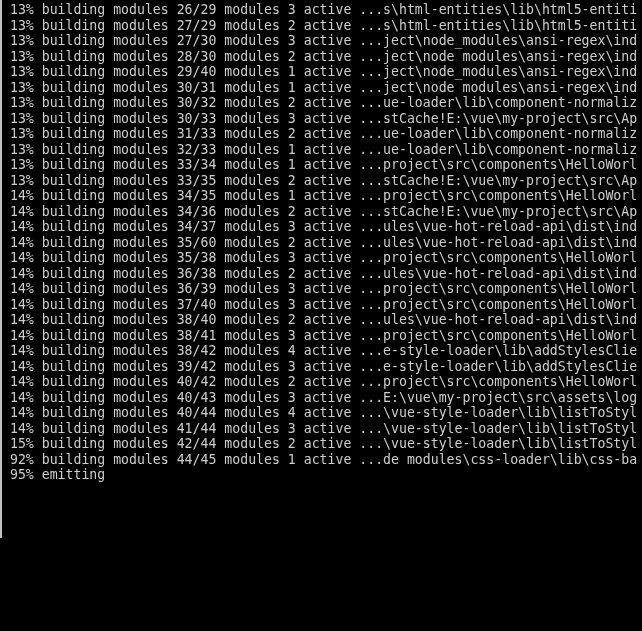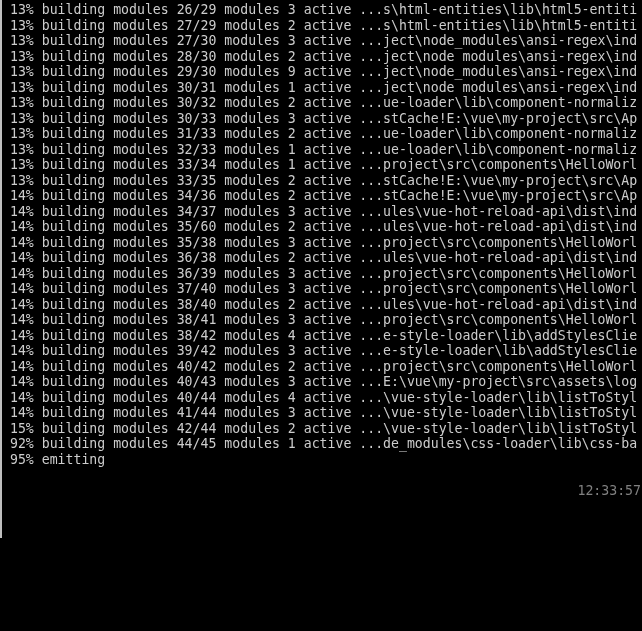--- a/index.html
+++ b/index.html
@@ -92,28 +92,29 @@
 
   <div id="window-left-border"></div>
 
   <div id="screen">
 
     <div id="progress-log">
         <div class="line progress"> 13% building modules 26/29 modules 3 active ...s\html-entities\lib\html5-entiti</div>
         <div class="line progress"> 13% building modules 27/29 modules 2 active ...s\html-entities\lib\html5-entiti</div>
         <div class="line progress"> 13% building modules 27/30 modules 3 active ...ject\node_modules\ansi-regex\ind</div>
         <div class="line progress"> 13% building modules 28/30 modules 2 active ...ject\node_modules\ansi-regex\ind</div>
-        <div class="line progress"> 13% building modules 29/30 modules 9 active ...ject\node_modules\ansi-regex\ind</div>
+        <div class="line progress"> 13% building modules 29/40 modules 1 active ...ject\node_modules\ansi-regex\ind</div>
         <div class="line progress"> 13% building modules 30/31 modules 1 active ...ject\node_modules\ansi-regex\ind</div>
         <div class="line progress"> 13% building modules 30/32 modules 2 active ...ue-loader\lib\component-normaliz</div>
         <div class="line progress"> 13% building modules 30/33 modules 3 active ...stCache!E:\vue\my-project\src\Ap</div>
         <div class="line progress"> 13% building modules 31/33 modules 2 active ...ue-loader\lib\component-normaliz</div>
         <div class="line progress"> 13% building modules 32/33 modules 1 active ...ue-loader\lib\component-normaliz</div>
         <div class="line progress"> 13% building modules 33/34 modules 1 active ...project\src\components\HelloWorl</div>
         <div class="line progress"> 13% building modules 33/35 modules 2 active ...stCache!E:\vue\my-project\src\Ap</div>
+        <div class="line progress"> 14% building modules 34/35 modules 1 active ...project\src\components\HelloWorl</div>
         <div class="line progress"> 14% building modules 34/36 modules 2 active ...stCache!E:\vue\my-project\src\Ap</div>
         <div class="line progress"> 14% building modules 34/37 modules 3 active ...ules\vue-hot-reload-api\dist\ind</div>
         <div class="line progress"> 14% building modules 35/60 modules 2 active ...ules\vue-hot-reload-api\dist\ind</div>
         <div class="line progress"> 14% building modules 35/38 modules 3 active ...project\src\components\HelloWorl</div>
         <div class="line progress"> 14% building modules 36/38 modules 2 active ...ules\vue-hot-reload-api\dist\ind</div>
         <div class="line progress"> 14% building modules 36/39 modules 3 active ...project\src\components\HelloWorl</div>
         <div class="line progress"> 14% building modules 37/40 modules 3 active ...project\src\components\HelloWorl</div>
         <div class="line progress"> 14% building modules 38/40 modules 2 active ...ules\vue-hot-reload-api\dist\ind</div>
         <div class="line progress"> 14% building modules 38/41 modules 3 active ...project\src\components\HelloWorl</div>
         <div class="line progress"> 14% building modules 38/42 modules 4 active ...e-style-loader\lib\addStylesClie</div>
@@ -122,24 +123,20 @@
         <div class="line progress"> 14% building modules 40/43 modules 3 active ...E:\vue\my-project\src\assets\log</div>
         <div class="line progress"> 14% building modules 40/44 modules 4 active ...\vue-style-loader\lib\listToStyl</div>
         <div class="line progress"> 14% building modules 41/44 modules 3 active ...\vue-style-loader\lib\listToStyl</div>
         <div class="line progress"> 15% building modules 42/44 modules 2 active ...\vue-style-loader\lib\listToStyl</div>
         <div class="line progress"> 92% building modules 44/45 modules 1 active ...de_modules\css-loader\lib\css-ba</div>
         <div class="line progress"> 95% emitting</div>
       </div>
 
     <div class="line blank">&nbsp;</div>
 
-    <div class="status-line">
-      <span class="spacer-4"></span>
-      <span class="timestamp">12:33:57</span>
-    </div>
 
     <div class="line blank">&nbsp;</div>
     <div class="line blank">&nbsp;</div>
 
     <div class="status-line">
       <span class="spacer-4"></span>
     </div>
 
   </div>
 </div>

